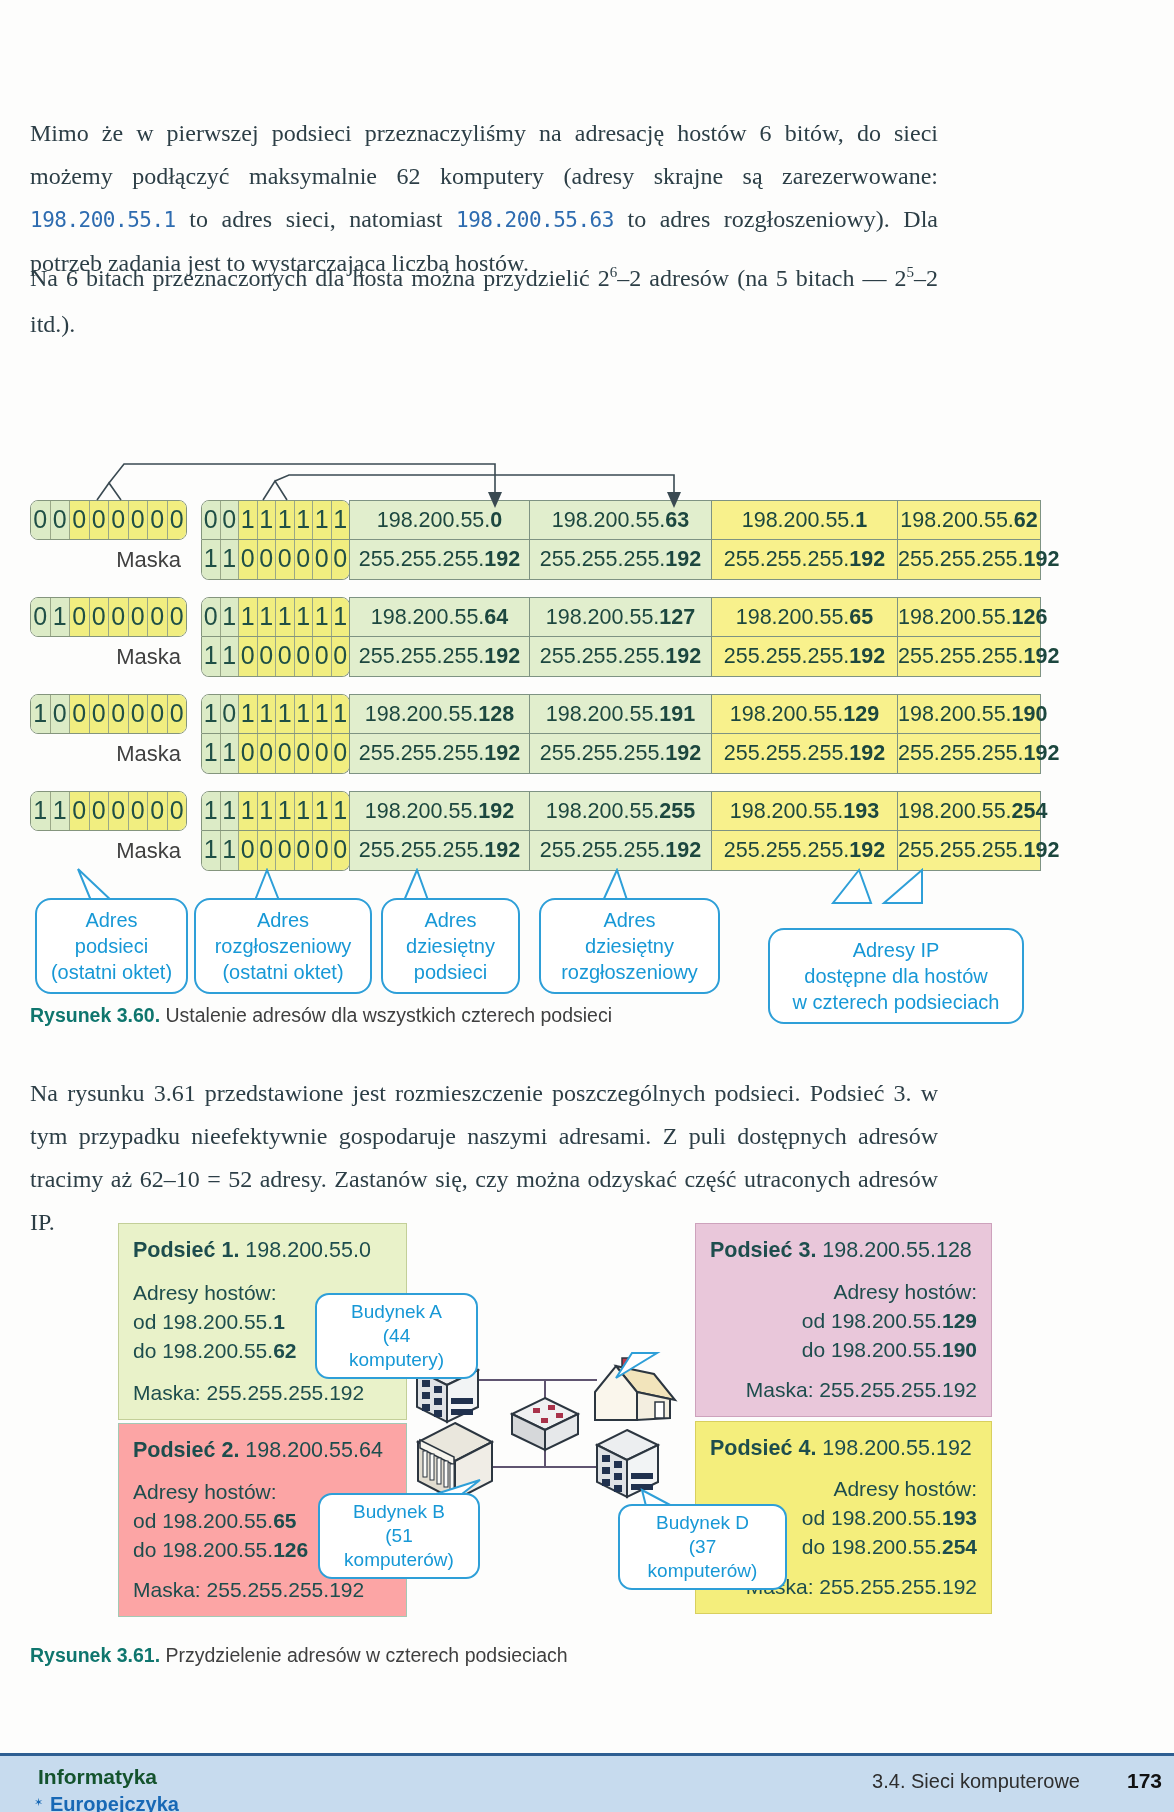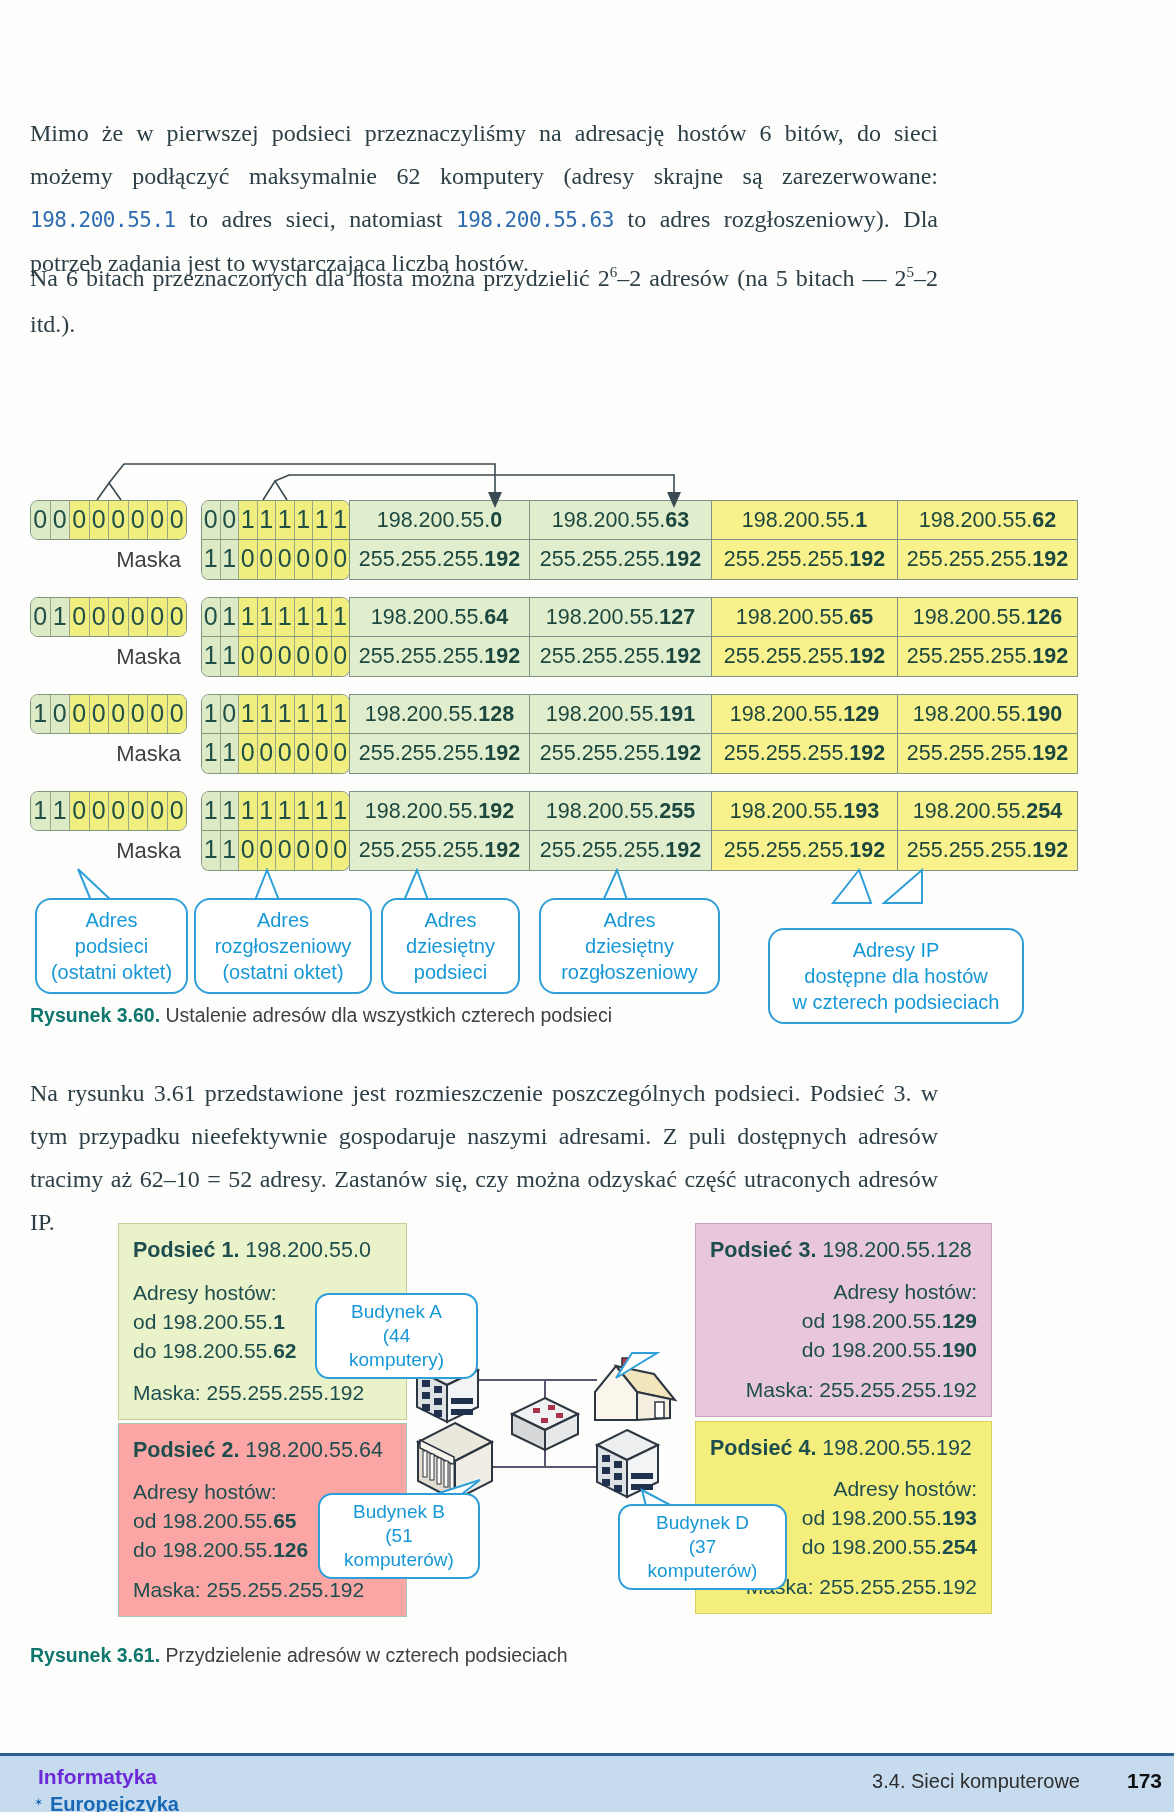--- a/index.html
+++ b/index.html
@@ -24,21 +24,21 @@
   .by{background:#f1ee80;}
   .masklabel{width:157px;margin-right:14px;text-align:right;padding-right:6px;box-sizing:border-box;
              font-size:22px;line-height:40px;color:#404040;}
   .mrow .bitsbox{border-radius:0 0 8px 8px;border-top:none;}
   .brow .c-b2{border-radius:8px 8px 0 0;}
   .dcell{box-sizing:border-box;border:1px solid #7e9383;margin-left:-1px;text-align:center;
          font-size:21.5px;line-height:38px;color:#1c473f;}
   .dcell b{font-weight:bold;}
   .cg{background:#e1eecd;}
   .cy{background:#f8f18c;}
-  .c1{width:181px;} .c2{width:183px;} .c3{width:187px;} .c4{width:181px;}
+  .c1{width:181px;} .c2{width:183px;} .c3{width:187px;} .c4{width:144px;}
   .mrow .dcell{border-top:none;}
   #tails360{position:absolute;left:0;top:418px;width:1060px;height:36px;z-index:1;}
   .bubble{position:absolute;top:448px;background:#fff;border:2px solid #2e9fd8;border-radius:16px;
           color:#1798d6;text-align:center;font-size:20px;line-height:26px;padding:7px 4px;
           white-space:pre-line;box-sizing:border-box;z-index:2;}
   .figcap{position:absolute;left:0;font-size:19.5px;color:#3f3f3f;font-family:"Liberation Sans",sans-serif;}
   .figcap .red{color:#0f766e;font-weight:bold;}
   
   .snbox{position:absolute;box-sizing:border-box;padding:12px 14px;display:flex;flex-direction:column;
          justify-content:space-between;font-family:"Liberation Sans",sans-serif;font-size:21px;
@@ -52,21 +52,21 @@
   .snbox.right .snhosts,.snbox.right .snmask{text-align:right;}
   .snhosts div{white-space:nowrap;}
   .snhosts b{font-weight:bold;}
   #diagram{position:absolute;left:350px;top:1280px;width:460px;height:300px;z-index:2;}
   .dbubble{position:absolute;background:#fff;border:2px solid #2e9fd8;border-radius:14px;color:#1798d6;
            text-align:center;font-size:19px;line-height:24px;padding:5px 20px;white-space:pre-line;
            box-sizing:border-box;z-index:3;font-family:"Liberation Sans",sans-serif;}
   
   #footer{position:absolute;left:0;top:1753px;width:1174px;height:59px;background:#c7dbee;
           border-top:3px solid #2e5f92;box-sizing:border-box;font-family:"Liberation Sans",sans-serif;}
-  #bookTitle{position:absolute;left:38px;top:9px;font-size:21px;font-weight:bold;color:#6d28d9;}
+  #bookTitle{position:absolute;left:38px;top:9px;font-size:21px;font-weight:bold;color:#14532d;}
   #bookSub{position:absolute;left:50px;top:37px;font-size:20px;font-weight:bold;color:#1768b5;}
   #logoIcon{position:absolute;left:34px;top:40px;font-size:11px;color:#1768b5;}
   #sectionTxt{position:absolute;right:94px;top:14px;font-size:20px;color:#2e2e2e;}
   #pageNum{position:absolute;right:12px;top:13px;font-size:21px;font-weight:bold;color:#111;}
 </style>
 </head>
 <body>
 
 <div id="page">
 

